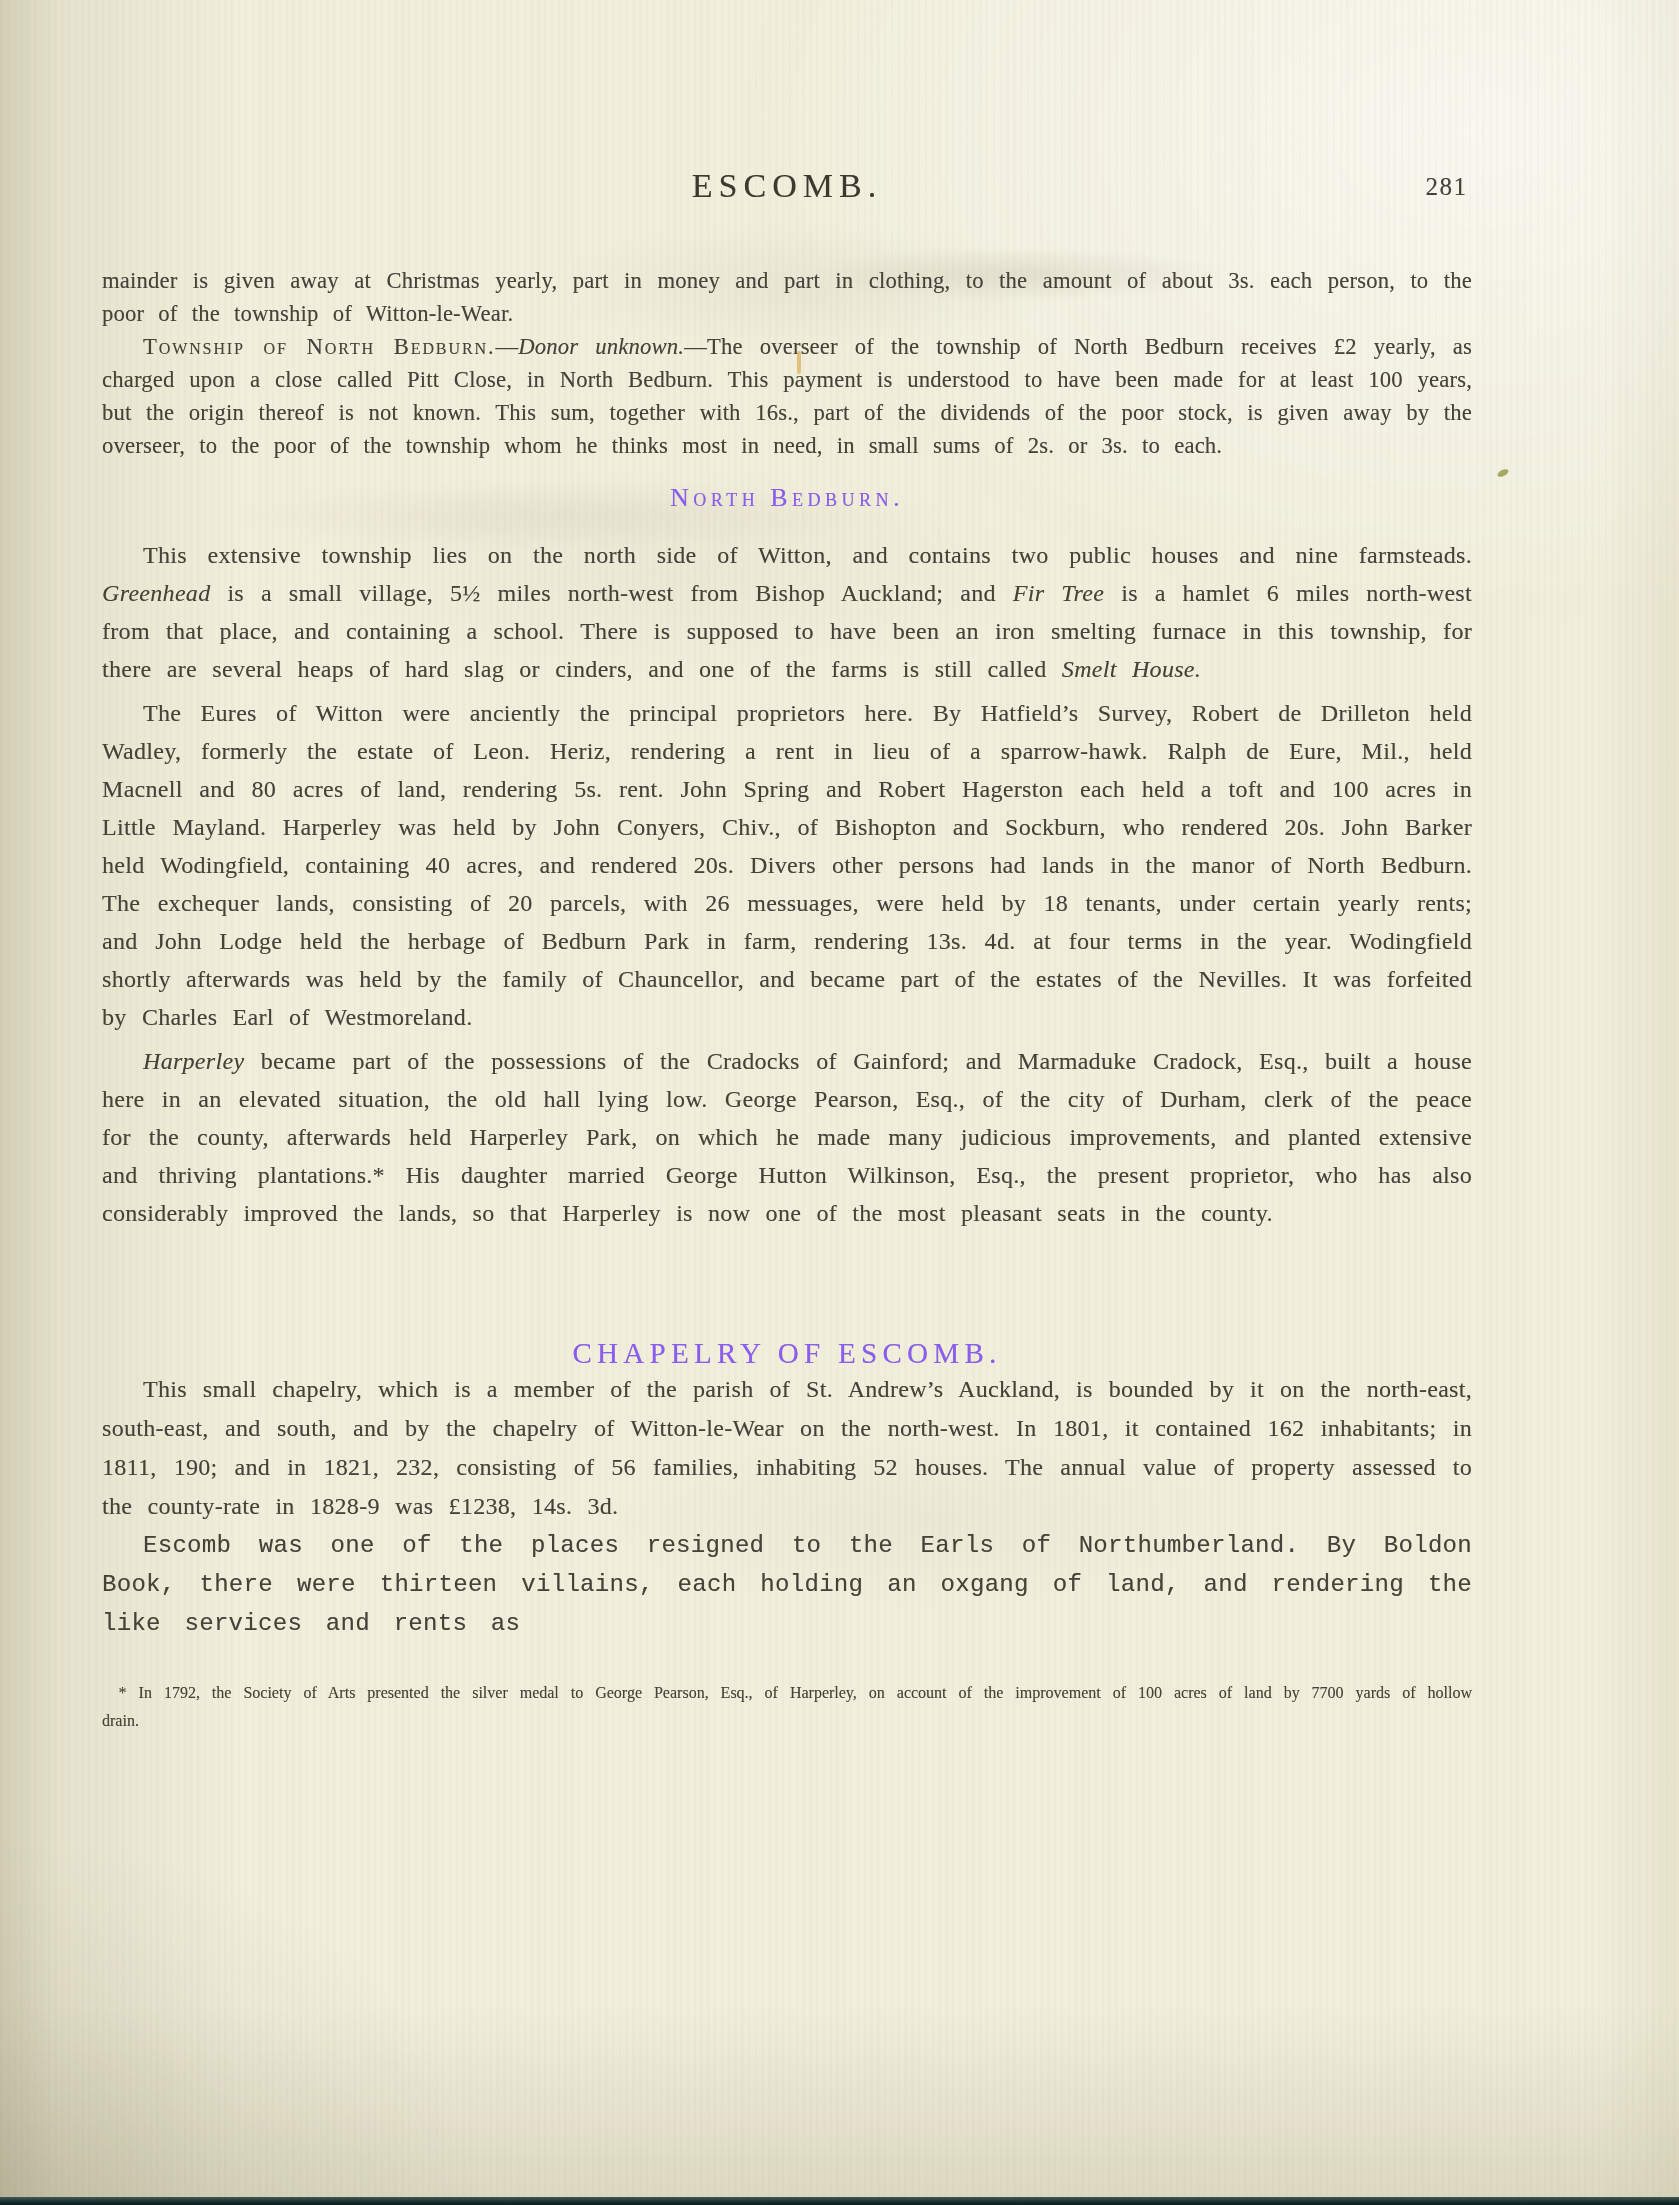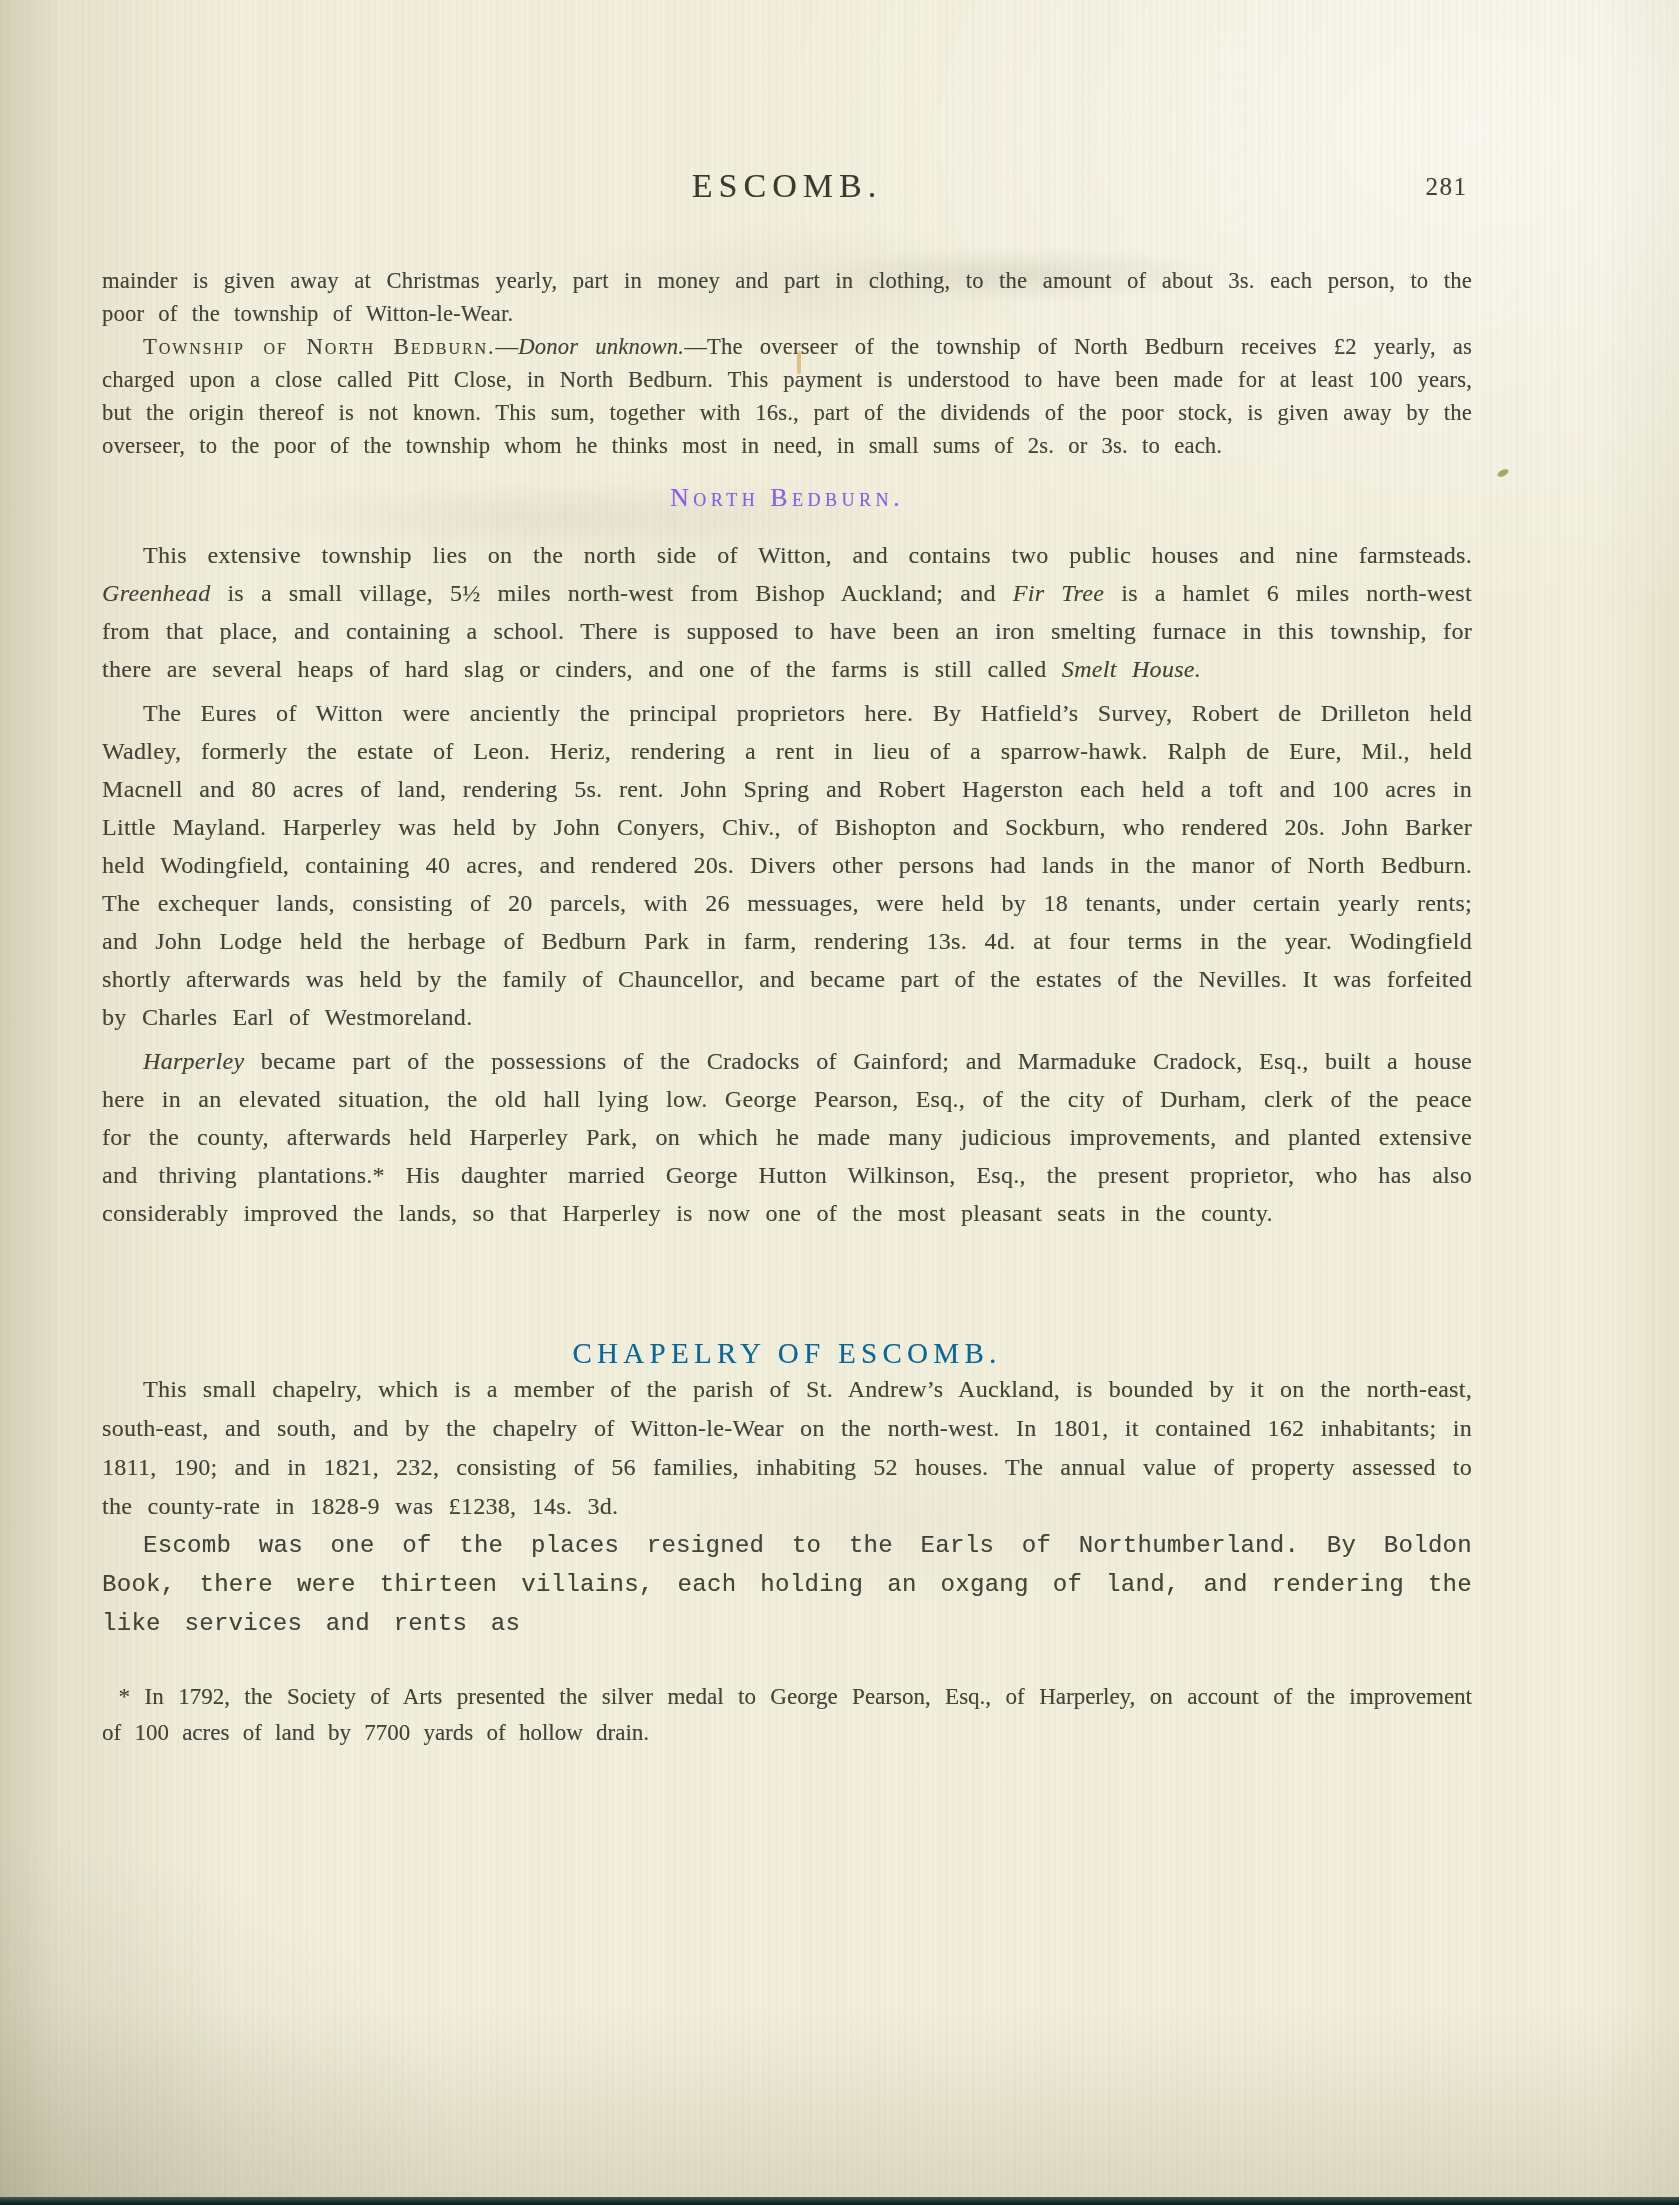--- a/index.html
+++ b/index.html
@@ -44,28 +44,28 @@
     margin-top: 21px; text-align: center;
     font-variant: small-caps; font-size: 26px; letter-spacing: 4.5px; color: #8b5cf6;
   }
   .body-text { font-size: 24px; line-height: 38px; text-align: justify; word-spacing: 9px; letter-spacing: 0.3px; }
   .body-text p { margin: 0; }
   .p-first { margin-top: 22.6px !important; }
   .p-next  { margin-top: 6px !important; }
 
   .chapelry-heading {
     margin-top: 105px; text-align: center;
-    font-size: 29px; letter-spacing: 5.3px; color: #0369a1;
+    font-size: 29px; letter-spacing: 5.3px; color: #8b5cf6;
   }
   .chapelry-text { font-size: 24px; line-height: 39px; text-align: justify; word-spacing: 9px; letter-spacing: 0.3px; }
   .chapelry-text p { margin: 0; }
   .chap-first { margin-top: 62px; }
   .chap-next  { margin-top: 1.5px; font-family: Liberation Mono, monospace; }
 
-  .footnote { margin-top: 36px; font-size: 23px; line-height: 36px; text-align: justify; word-spacing: 7.5px; }
+  .footnote { margin-top: 36px; font-size: 16px; line-height: 28px; text-align: justify; word-spacing: 7.5px; }
   .footnote p { margin: 0; text-indent: 16.6px; }
 
   .show-through {
     position: absolute; pointer-events: none; border-radius: 50%;
     filter: blur(2.3px);
   }
   .st-1 { left: 813px; top: 248px; width: 422px; height: 53px;
           background: radial-gradient(closest-side, rgba(118,112,82,0.13), rgba(118,112,82,0)); }
   .st-2 { left: 226px; top: 482px; width: 678px; height: 68px;
           background: radial-gradient(closest-side, rgba(118,112,82,0.07), rgba(118,112,82,0)); }

